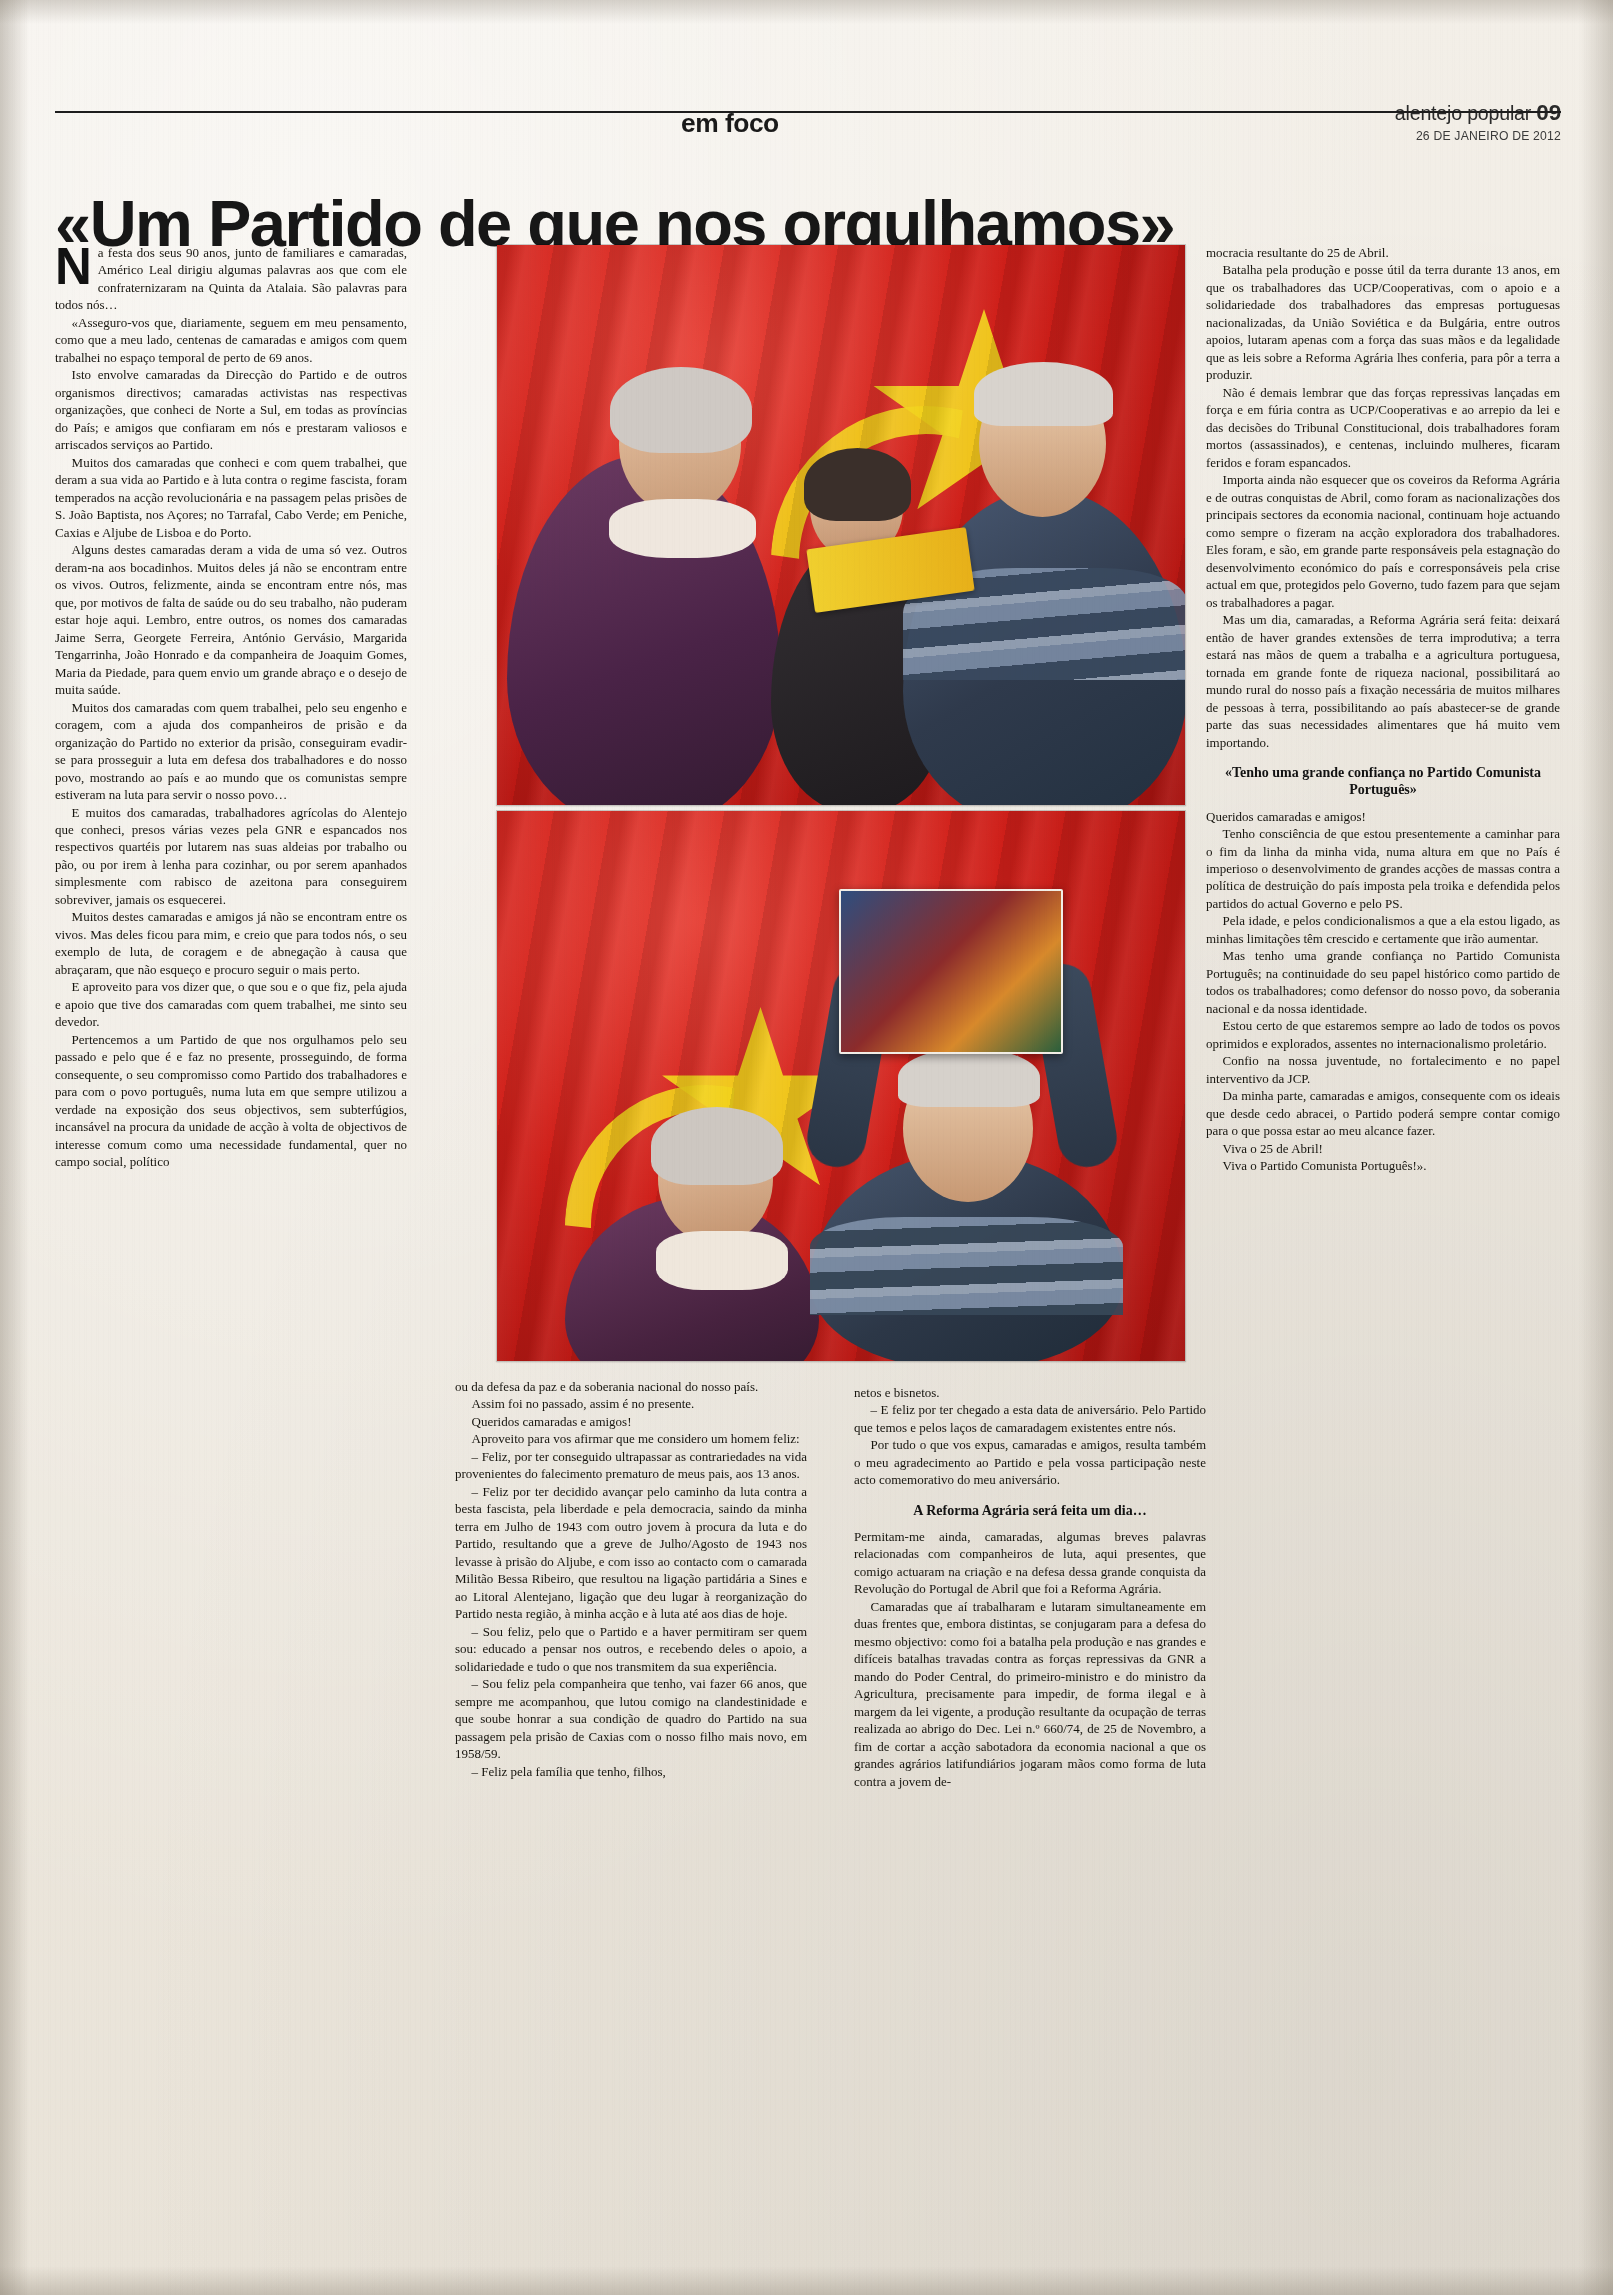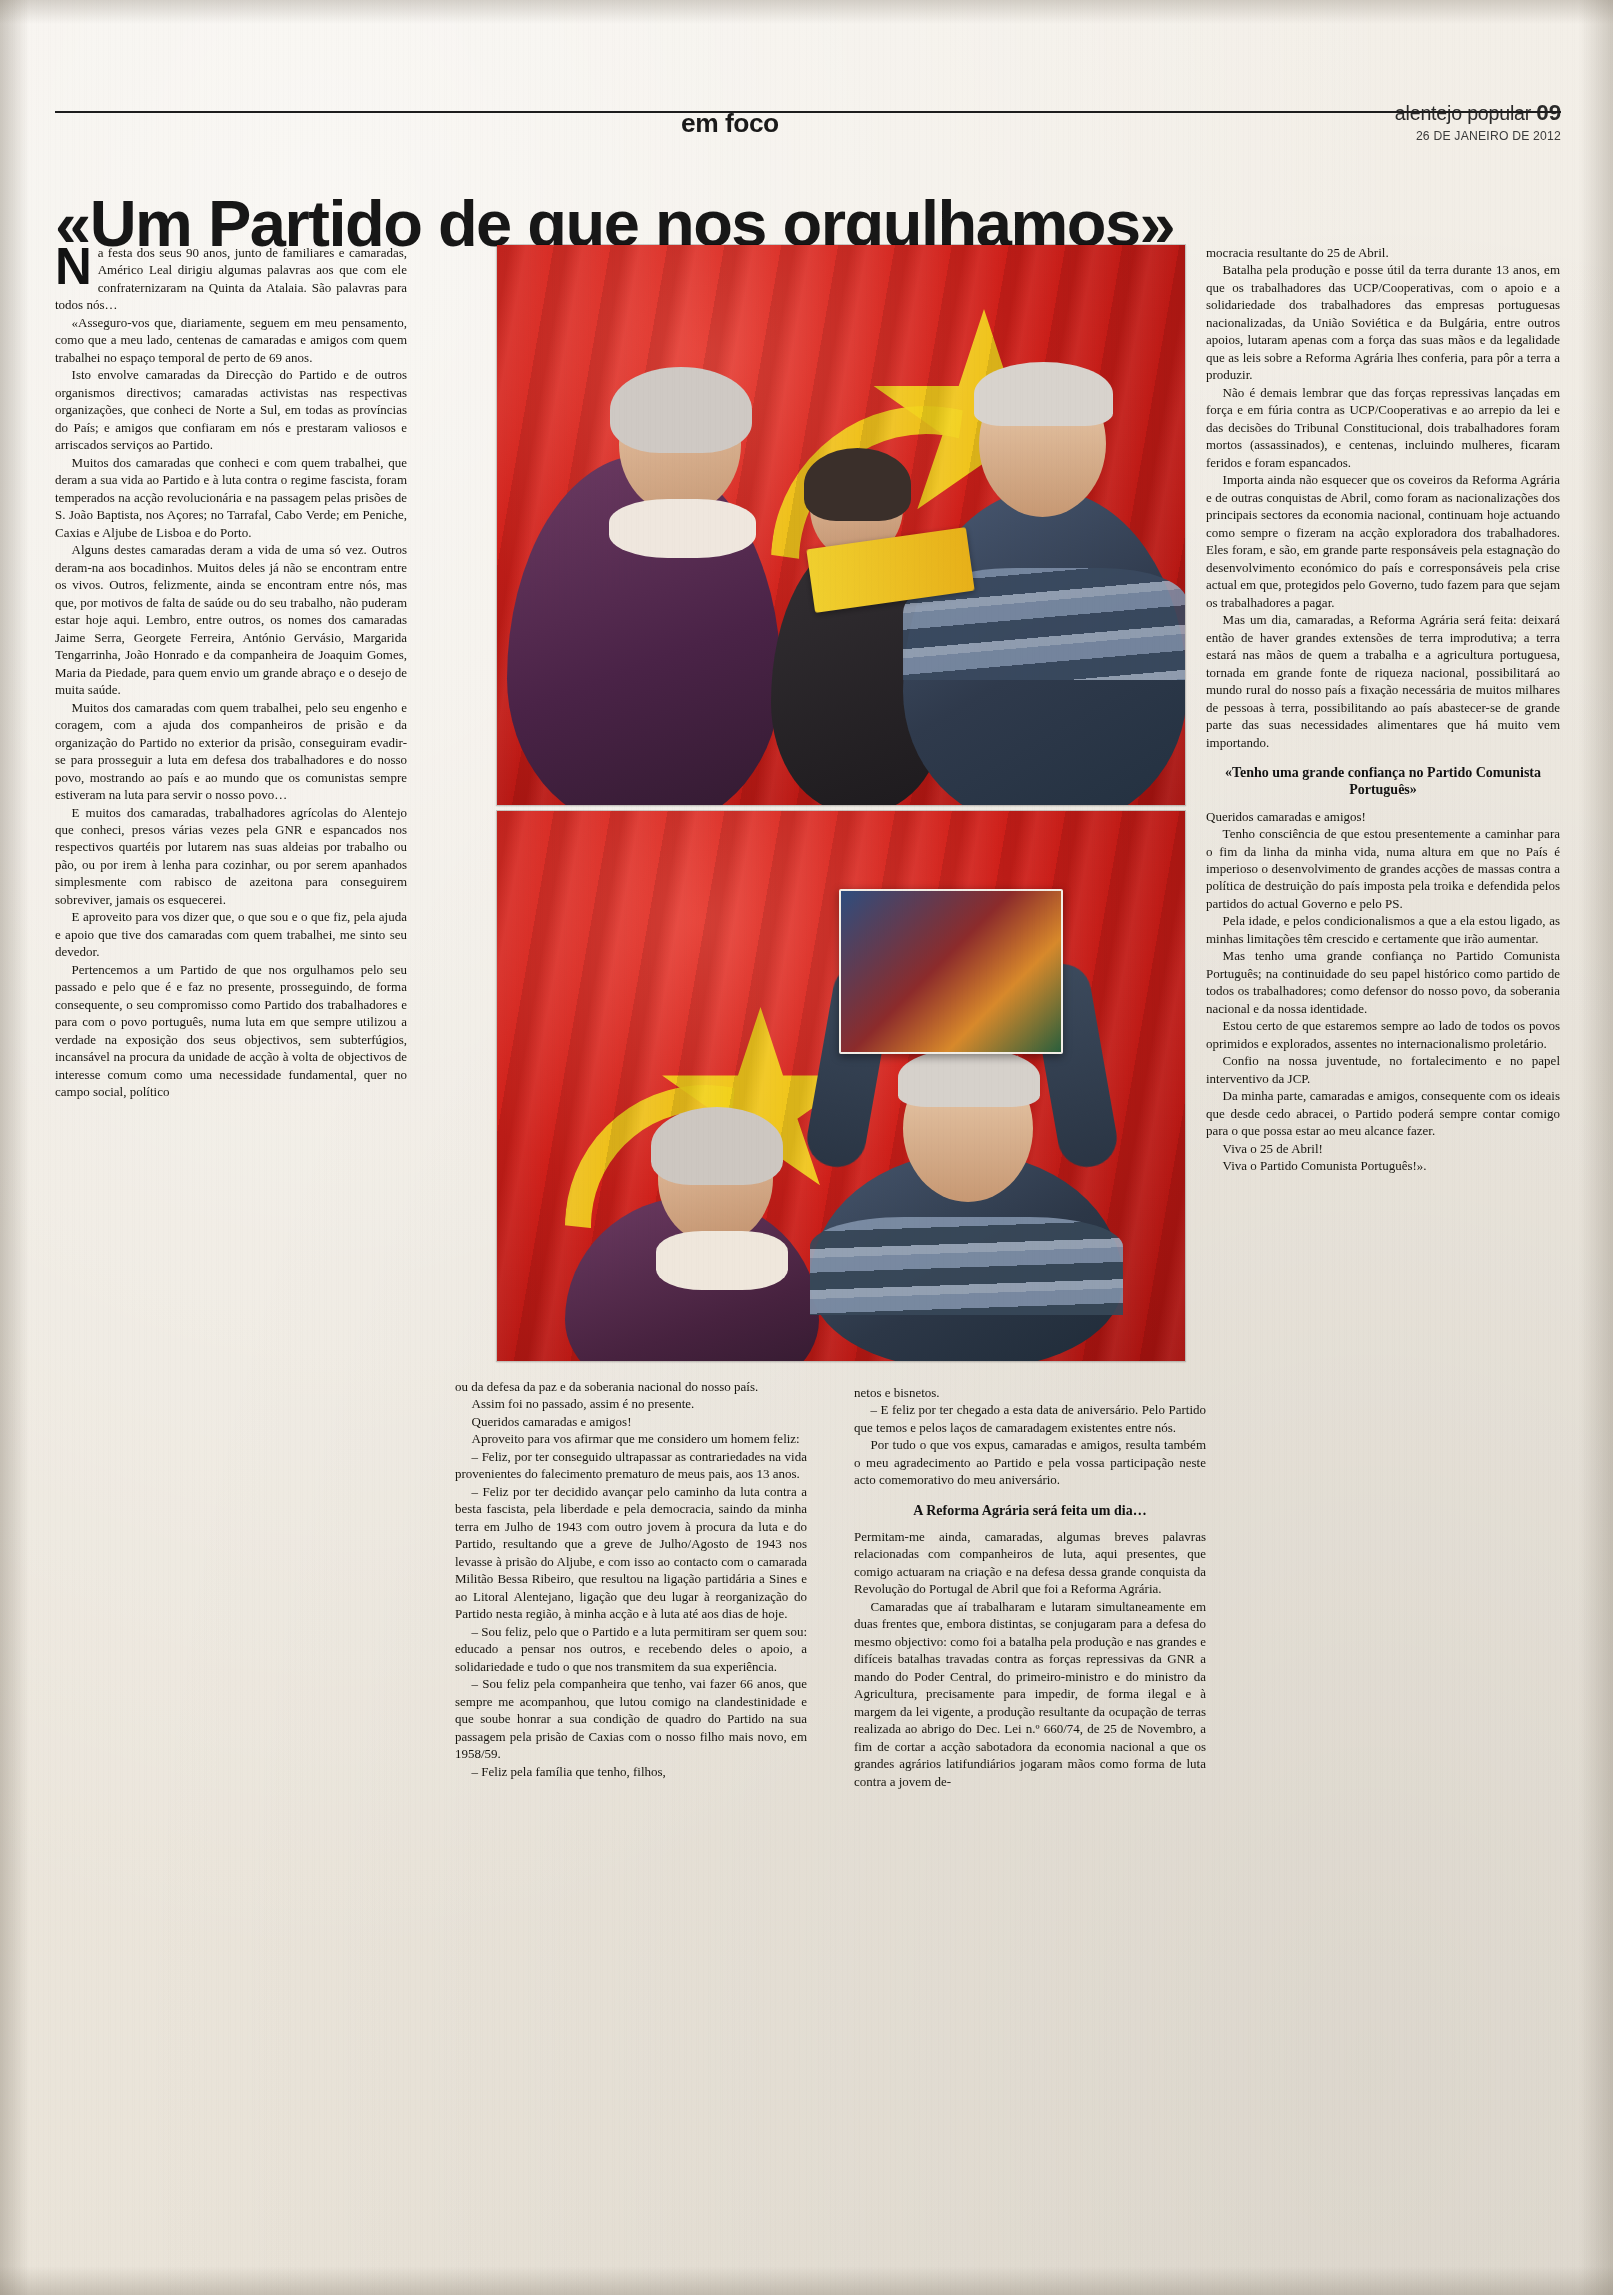--- a/index.html
+++ b/index.html
@@ -227,32 +227,33 @@
       <div class="dropcapwrap">
         <span class="dropcap">N</span>
         <p class="noind">a festa dos seus 90 anos, junto de familiares e camaradas, Américo Leal dirigiu algumas palavras aos que com ele confraternizaram na Quinta da Atalaia. São palavras para todos nós…</p>
       </div>
       <p>«Asseguro-vos que, diariamente, seguem em meu pensamento, como que a meu lado, centenas de camaradas e amigos com quem trabalhei no espaço temporal de perto de 69 anos.</p>
       <p>Isto envolve camaradas da Direcção do Partido e de outros organismos directivos; camaradas activistas nas respectivas organizações, que conheci de Norte a Sul, em todas as províncias do País; e amigos que confiaram em nós e prestaram valiosos e arriscados serviços ao Partido.</p>
       <p>Muitos dos camaradas que conheci e com quem trabalhei, que deram a sua vida ao Partido e à luta contra o regime fascista, foram temperados na acção revolucionária e na passagem pelas prisões de S. João Baptista, nos Açores; no Tarrafal, Cabo Verde; em Peniche, Caxias e Aljube de Lisboa e do Porto.</p>
       <p>Alguns destes camaradas deram a vida de uma só vez. Outros deram-na aos bocadinhos. Muitos deles já não se encontram entre os vivos. Outros, felizmente, ainda se encontram entre nós, mas que, por motivos de falta de saúde ou do seu trabalho, não puderam estar hoje aqui. Lembro, entre outros, os nomes dos camaradas Jaime Serra, Georgete Ferreira, António Gervásio, Margarida Tengarrinha, João Honrado e da companheira de Joaquim Gomes, Maria da Piedade, para quem envio um grande abraço e o desejo de muita saúde.</p>
       <p>Muitos dos camaradas com quem trabalhei, pelo seu engenho e coragem, com a ajuda dos companheiros de prisão e da organização do Partido no exterior da prisão, conseguiram evadir-se para prosseguir a luta em defesa dos trabalhadores e do nosso povo, mostrando ao país e ao mundo que os comunistas sempre estiveram na luta para servir o nosso povo…</p>
       <p>E muitos dos camaradas, trabalhadores agrícolas do Alentejo que conheci, presos várias vezes pela GNR e espancados nos respectivos quartéis por lutarem nas suas aldeias por trabalho ou pão, ou por irem à lenha para cozinhar, ou por serem apanhados simplesmente com rabisco de azeitona para conseguirem sobreviver, jamais os esquecerei.</p>
+      <p>Muitos destes camaradas e amigos já não se encontram entre os vivos. Mas deles ficou para mim, e creio que para todos nós, o seu exemplo de luta, de coragem e de abnegação à causa que abraçaram, que não esqueço e procuro seguir o mais perto.</p>
       <p>E aproveito para vos dizer que, o que sou e o que fiz, pela ajuda e apoio que tive dos camaradas com quem trabalhei, me sinto seu devedor.</p>
       <p>Pertencemos a um Partido de que nos orgulhamos pelo seu passado e pelo que é e faz no presente, prosseguindo, de forma consequente, o seu compromisso como Partido dos trabalhadores e para com o povo português, numa luta em que sempre utilizou a verdade na exposição dos seus objectivos, sem subterfúgios, incansável na procura da unidade de acção à volta de objectivos de interesse comum como uma necessidade fundamental, quer no campo social, político</p>
     </div>
 
     <div class="col c2" style="top:1134px;">
       <p class="noind">ou da defesa da paz e da soberania nacional do nosso país.</p>
       <p>Assim foi no passado, assim é no presente.</p>
       <p>Queridos camaradas e amigos!</p>
       <p>Aproveito para vos afirmar que me considero um homem feliz:</p>
       <p>– Feliz, por ter conseguido ultrapassar as contrariedades na vida provenientes do falecimento prematuro de meus pais, aos 13 anos.</p>
       <p>– Feliz por ter decidido avançar pelo caminho da luta contra a besta fascista, pela liberdade e pela democracia, saindo da minha terra em Julho de 1943 com outro jovem à procura da luta e do Partido, resultando que a greve de Julho/Agosto de 1943 nos levasse à prisão do Aljube, e com isso ao contacto com o camarada Militão Bessa Ribeiro, que resultou na ligação partidária a Sines e ao Litoral Alentejano, ligação que deu lugar à reorganização do Partido nesta região, à minha acção e à luta até aos dias de hoje.</p>
-      <p>– Sou feliz, pelo que o Partido e a luta permitiram ser quem sou: educado a pensar nos outros, e recebendo deles o apoio, a solidariedade e tudo o que nos transmitem da sua experiência.</p>
+      <p>– Sou feliz, pelo que o Partido e a haver permitiram ser quem sou: educado a pensar nos outros, e recebendo deles o apoio, a solidariedade e tudo o que nos transmitem da sua experiência.</p>
       <p>– Sou feliz pela companheira que tenho, vai fazer 66 anos, que sempre me acompanhou, que lutou comigo na clandestinidade e que soube honrar a sua condição de quadro do Partido na sua passagem pela prisão de Caxias com o nosso filho mais novo, em 1958/59.</p>
       <p>– Feliz pela família que tenho, filhos,</p>
     </div>
 
     <div class="col c3" style="top:1140px;margin-left:31px;">
       <p class="noind">netos e bisnetos.</p>
       <p>– E feliz por ter chegado a esta data de aniversário. Pelo Partido que temos e pelos laços de camaradagem existentes entre nós.</p>
       <p>Por tudo o que vos expus, camaradas e amigos, resulta também o meu agradecimento ao Partido e pela vossa participação neste acto comemorativo do meu aniversário.</p>
       <div class="subhead">A Reforma Agrária será feita um dia…</div>
       <p class="noind">Permitam-me ainda, camaradas, algumas breves palavras relacionadas com companheiros de luta, aqui presentes, que comigo actuaram na criação e na defesa dessa grande conquista da Revolução do Portugal de Abril que foi a Reforma Agrária.</p>

